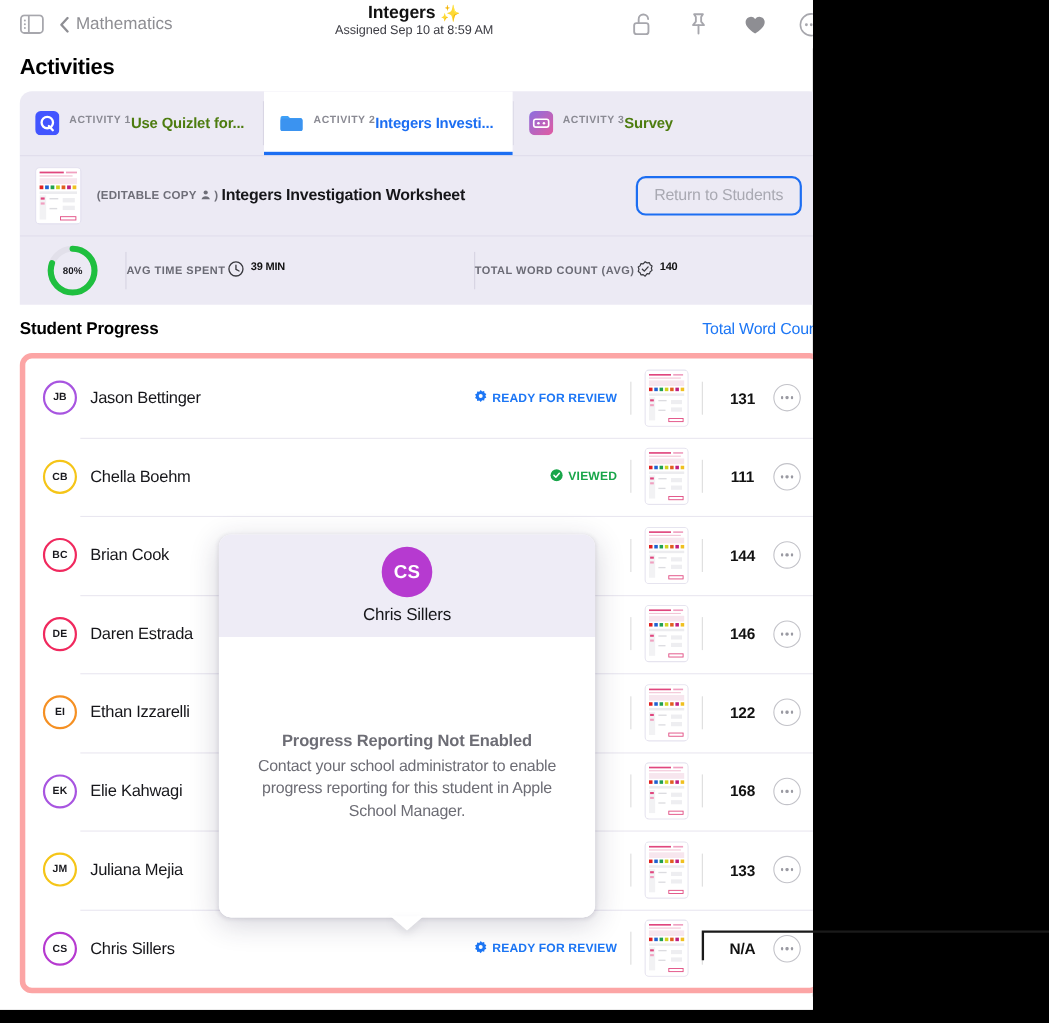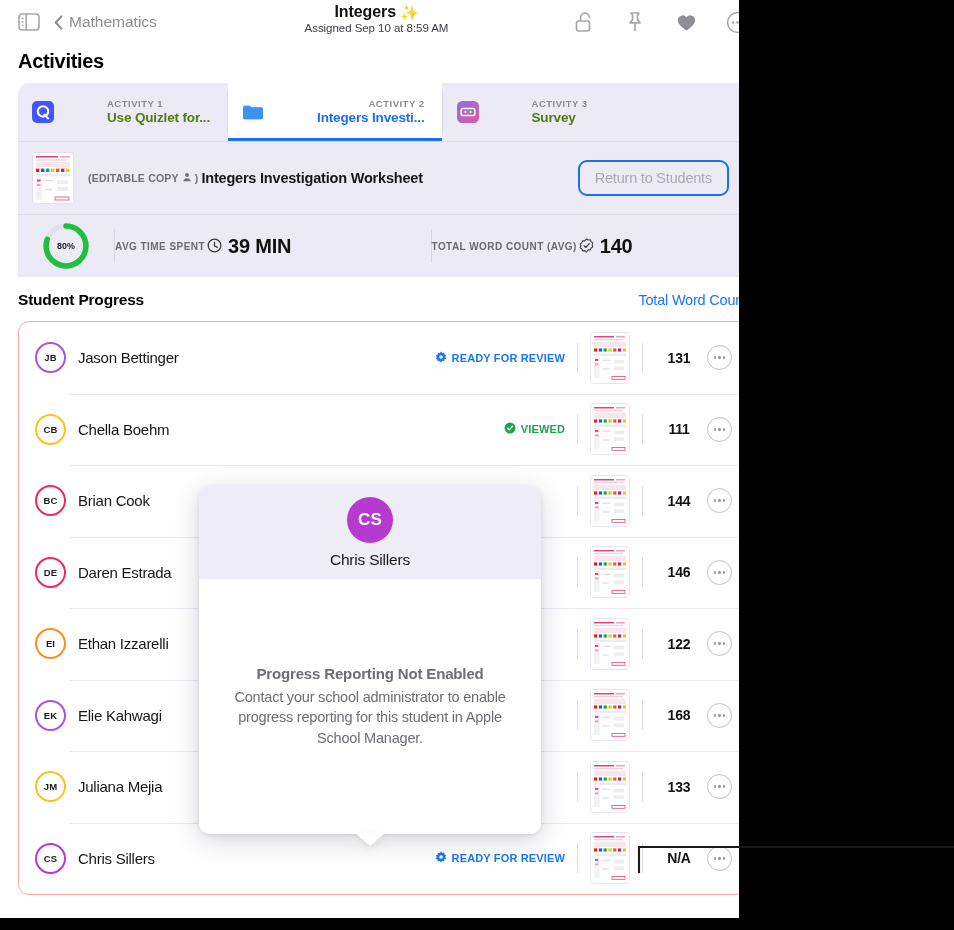--- a/index.html
+++ b/index.html
@@ -53,21 +53,21 @@
   .tab{
     display:flex;align-items:center;gap:9px;padding:0 17px 0 14px;
     position:relative;cursor:default;
   }
   .tab.active{background:#ffffff;text-align:right;}
   .tab.active:after{
     content:"";position:absolute;left:0;right:0;bottom:0;height:3px;background:#1c6ef2;
   }
   .tab-sep{width:1px;background:#d9d6e4;margin:9px 0;}
   .tab-ico{width:22px;height:22px;flex:none;border-radius:5px;}
-  .tab-txt{display:flex;flex-direction:column;line-height:1.18;margin-left:44px;}
+  .tab-txt{display:flex;line-height:1.18;}
   .tab-kicker{font-size:9.5px;letter-spacing:.5px;color:#8a8a93;font-weight:600;}
   .tab-name{font-size:13.5px;font-weight:700;color:#4d7c0f;letter-spacing:-.15px;}
   .tab.active .tab-name{color:#1c6ef2;}
 
   
   .ws-row{
     display:flex;align-items:center;gap:14px;padding:10px 18px 10px 14px;
     border-top:1px solid #e0ddeb;
   }
   .ws-thumb{
@@ -85,32 +85,32 @@
 
   
   .stats{
     display:flex;align-items:center;border-top:1px solid #e0ddeb;
     height:62px;
   }
   .ring-wrap{width:96px;display:flex;align-items:center;justify-content:center;}
   .vsep{width:1px;height:34px;background:#d6d3e2;flex:none;}
   .stat{flex:1;display:flex;flex-direction:row;align-items:center;gap:2px;}
   .stat-k{font-size:10px;font-weight:700;letter-spacing:.45px;color:#6a6a74;}
-  .stat-v{display:flex;gap:6px;font-size:20px;font-weight:700;color:#111;letter-spacing:-.2px;}
+  .stat-v{display:flex;gap:6px;font-size:10px;font-weight:700;color:#111;letter-spacing:-.2px;}
 
   
   .sp-head{
     display:flex;align-items:center;justify-content:space-between;
     margin:14px 18px 9px 18px;
   }
   .sp-title{font-size:15.5px;font-weight:700;color:#000;letter-spacing:-.2px;}
   .sp-link{font-size:14.5px;color:#1c76f5;letter-spacing:-.2px;cursor:default;}
 
   .list{
-    margin:12px 18px;background:#fff;border:1px solid #fca5a5;border-radius:11px;
+    margin:12px 18px;background:#fff;border:5px solid #fca5a5;border-radius:11px;
     overflow:hidden;position:relative;
   }
   .row{display:flex;align-items:center;height:71.5px;padding:0 14px 0 16px;position:relative;}
   .row + .row:before{
     content:"";position:absolute;left:50px;right:0;top:0;height:1px;background:#e9e7f0;
   }
   .avatar{
     width:27px;height:27px;border-radius:50%;border:2px solid #aa55d8;
     display:flex;align-items:center;justify-content:center;
     font-size:9.5px;font-weight:700;color:#1a1a1f;flex:none;letter-spacing:.1px;

